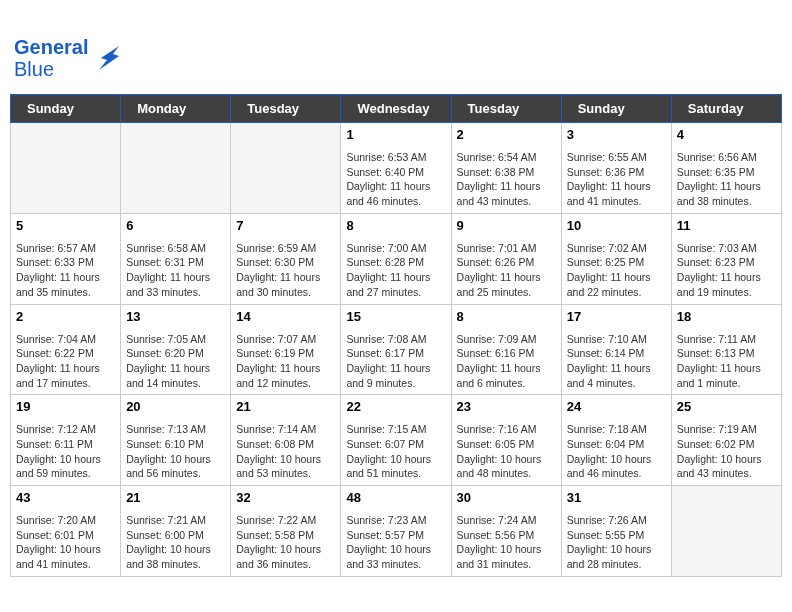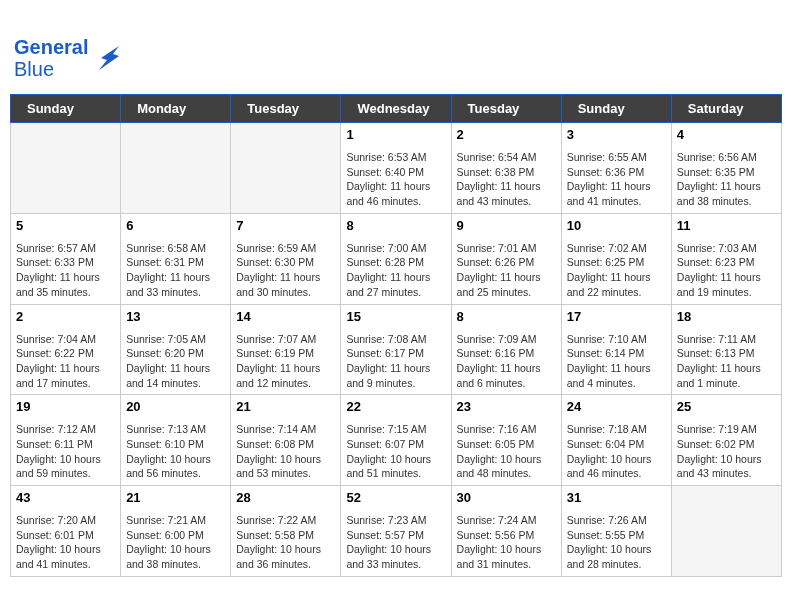--- a/index.html
+++ b/index.html
@@ -232,25 +232,25 @@
       <tr>
         <td>
           <div class="day-number">43</div>
           <div class="day-info">Sunrise: 7:20 AM<br>Sunset: 6:01 PM<br>Daylight: 10 hours and 41 minutes.</div>
         </td>
         <td>
           <div class="day-number">21</div>
           <div class="day-info">Sunrise: 7:21 AM<br>Sunset: 6:00 PM<br>Daylight: 10 hours and 38 minutes.</div>
         </td>
         <td>
-          <div class="day-number">28</div>
+          <div class="day-number">32</div>
           <div class="day-info">Sunrise: 7:22 AM<br>Sunset: 5:58 PM<br>Daylight: 10 hours and 36 minutes.</div>
         </td>
         <td>
-          <div class="day-number">52</div>
+          <div class="day-number">48</div>
           <div class="day-info">Sunrise: 7:23 AM<br>Sunset: 5:57 PM<br>Daylight: 10 hours and 33 minutes.</div>
         </td>
         <td>
           <div class="day-number">30</div>
           <div class="day-info">Sunrise: 7:24 AM<br>Sunset: 5:56 PM<br>Daylight: 10 hours and 31 minutes.</div>
         </td>
         <td>
           <div class="day-number">31</div>
           <div class="day-info">Sunrise: 7:26 AM<br>Sunset: 5:55 PM<br>Daylight: 10 hours and 28 minutes.</div>
         </td>

